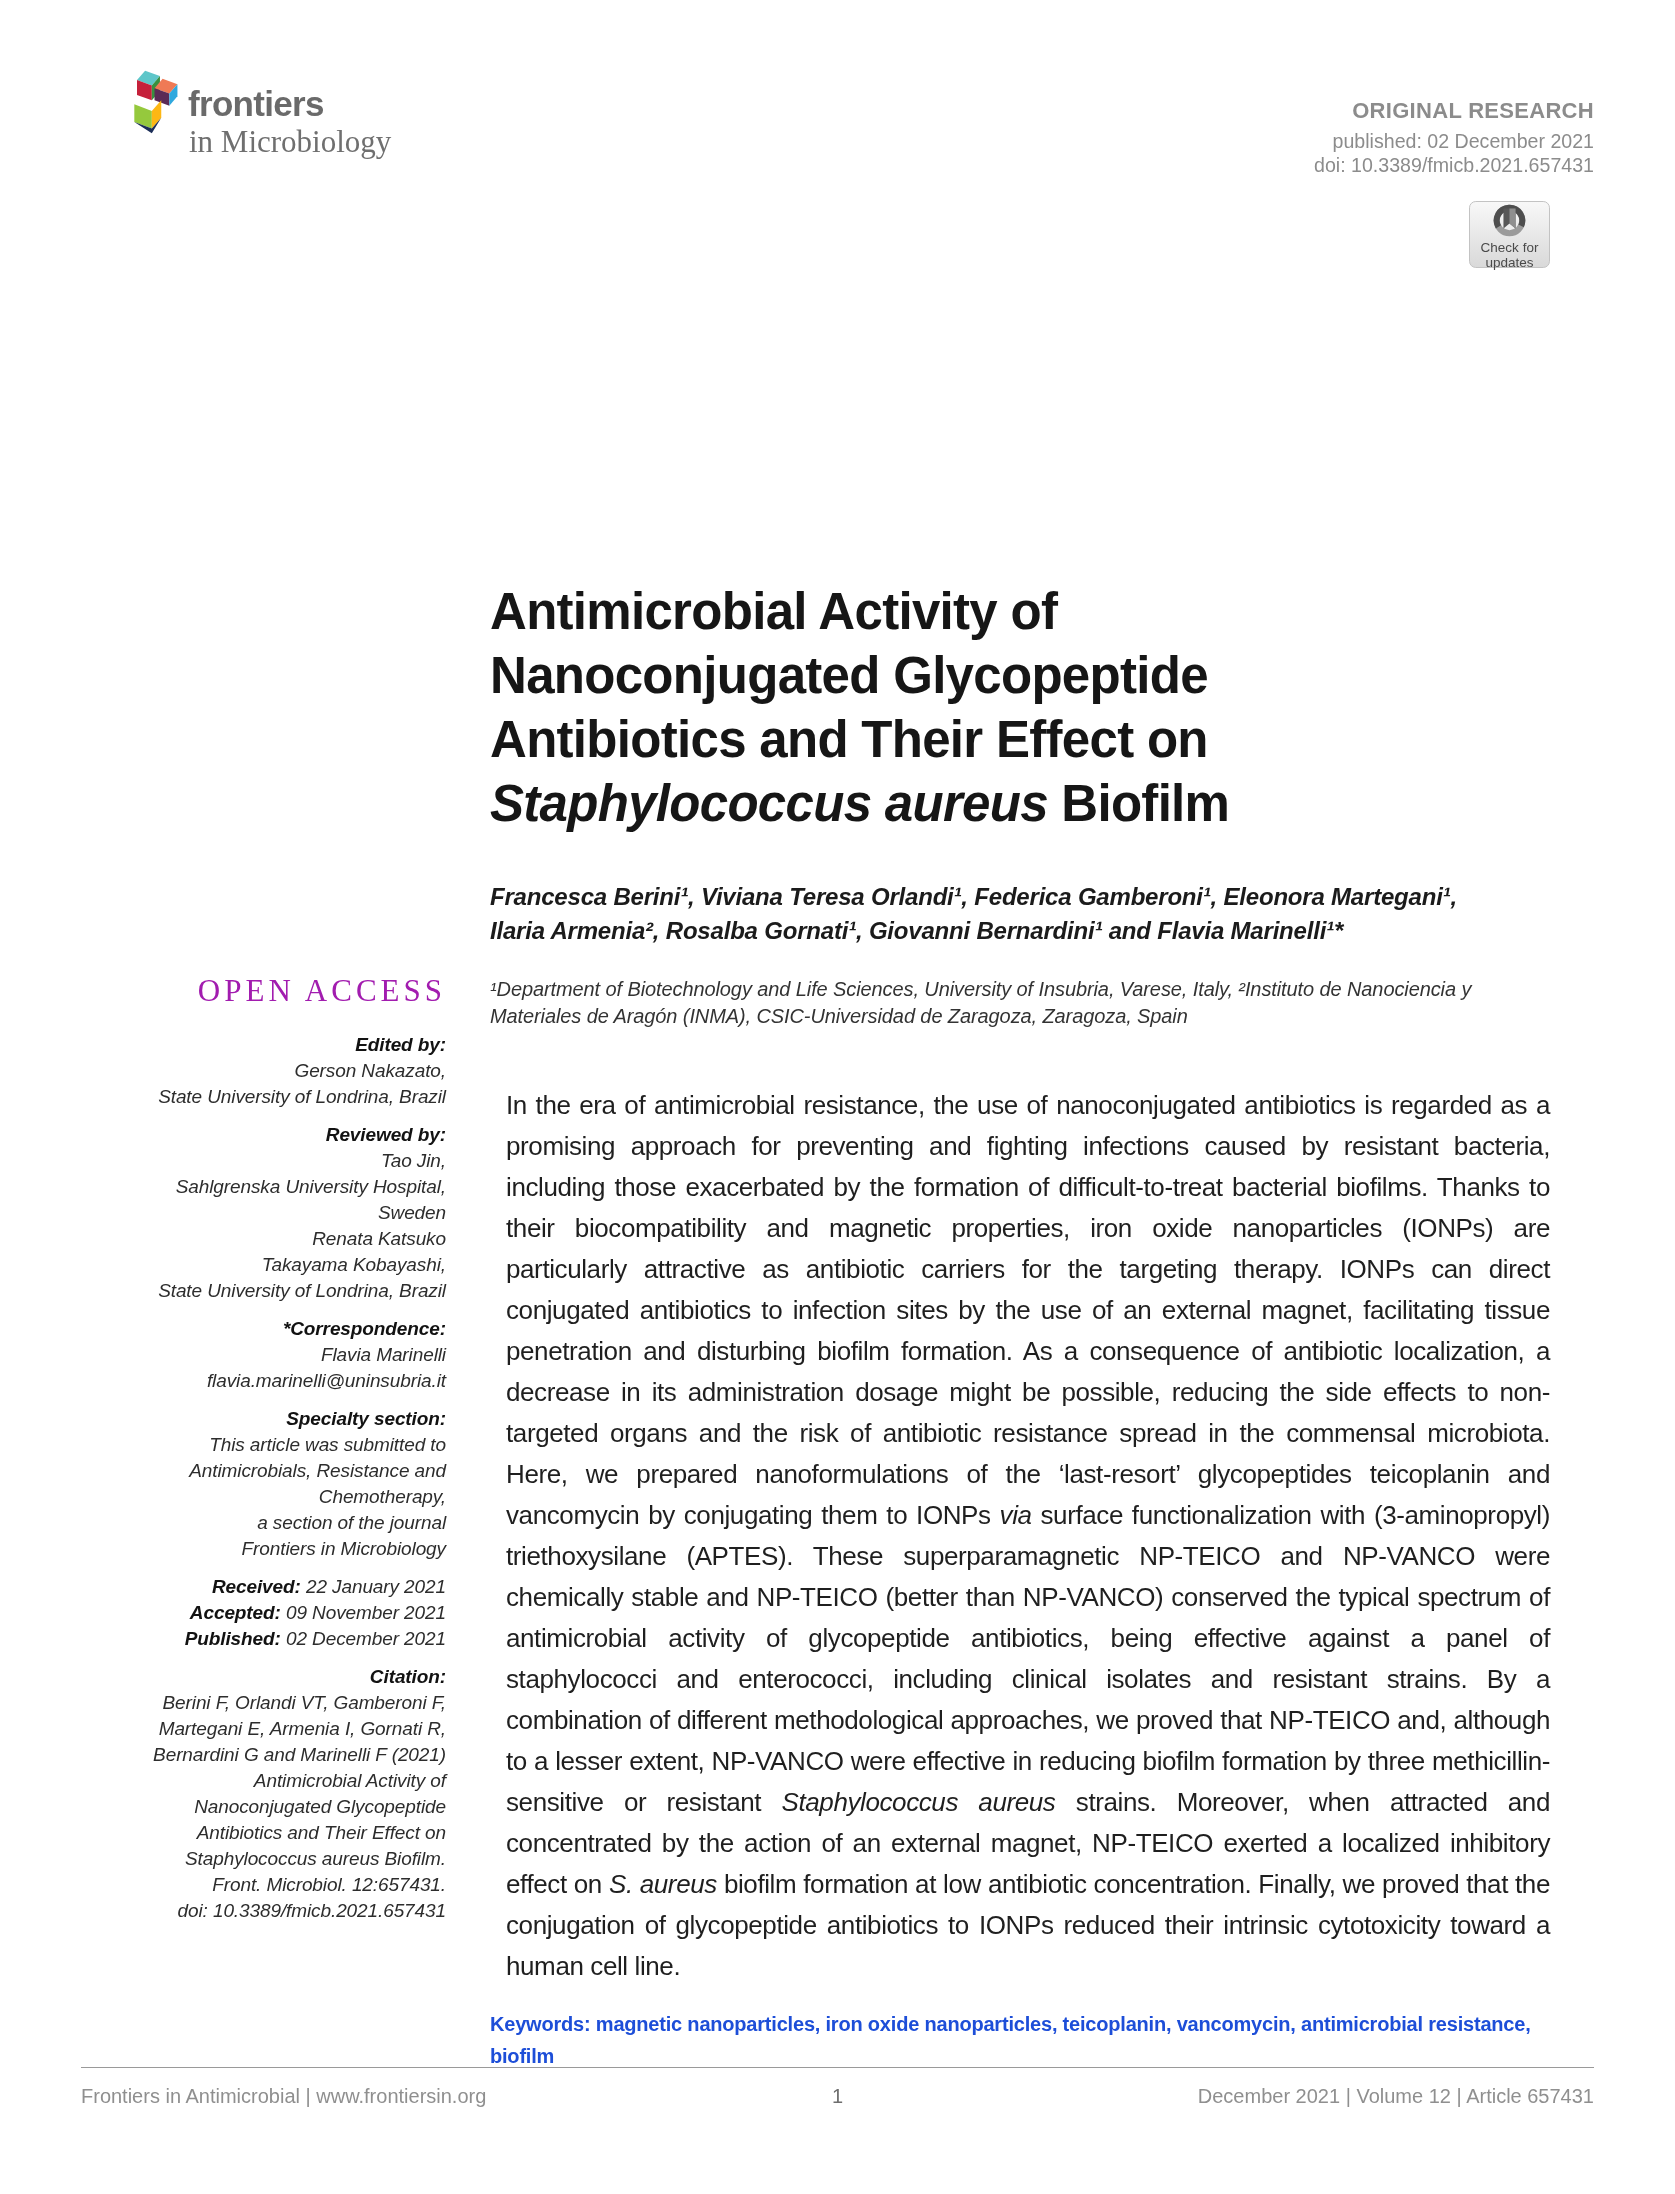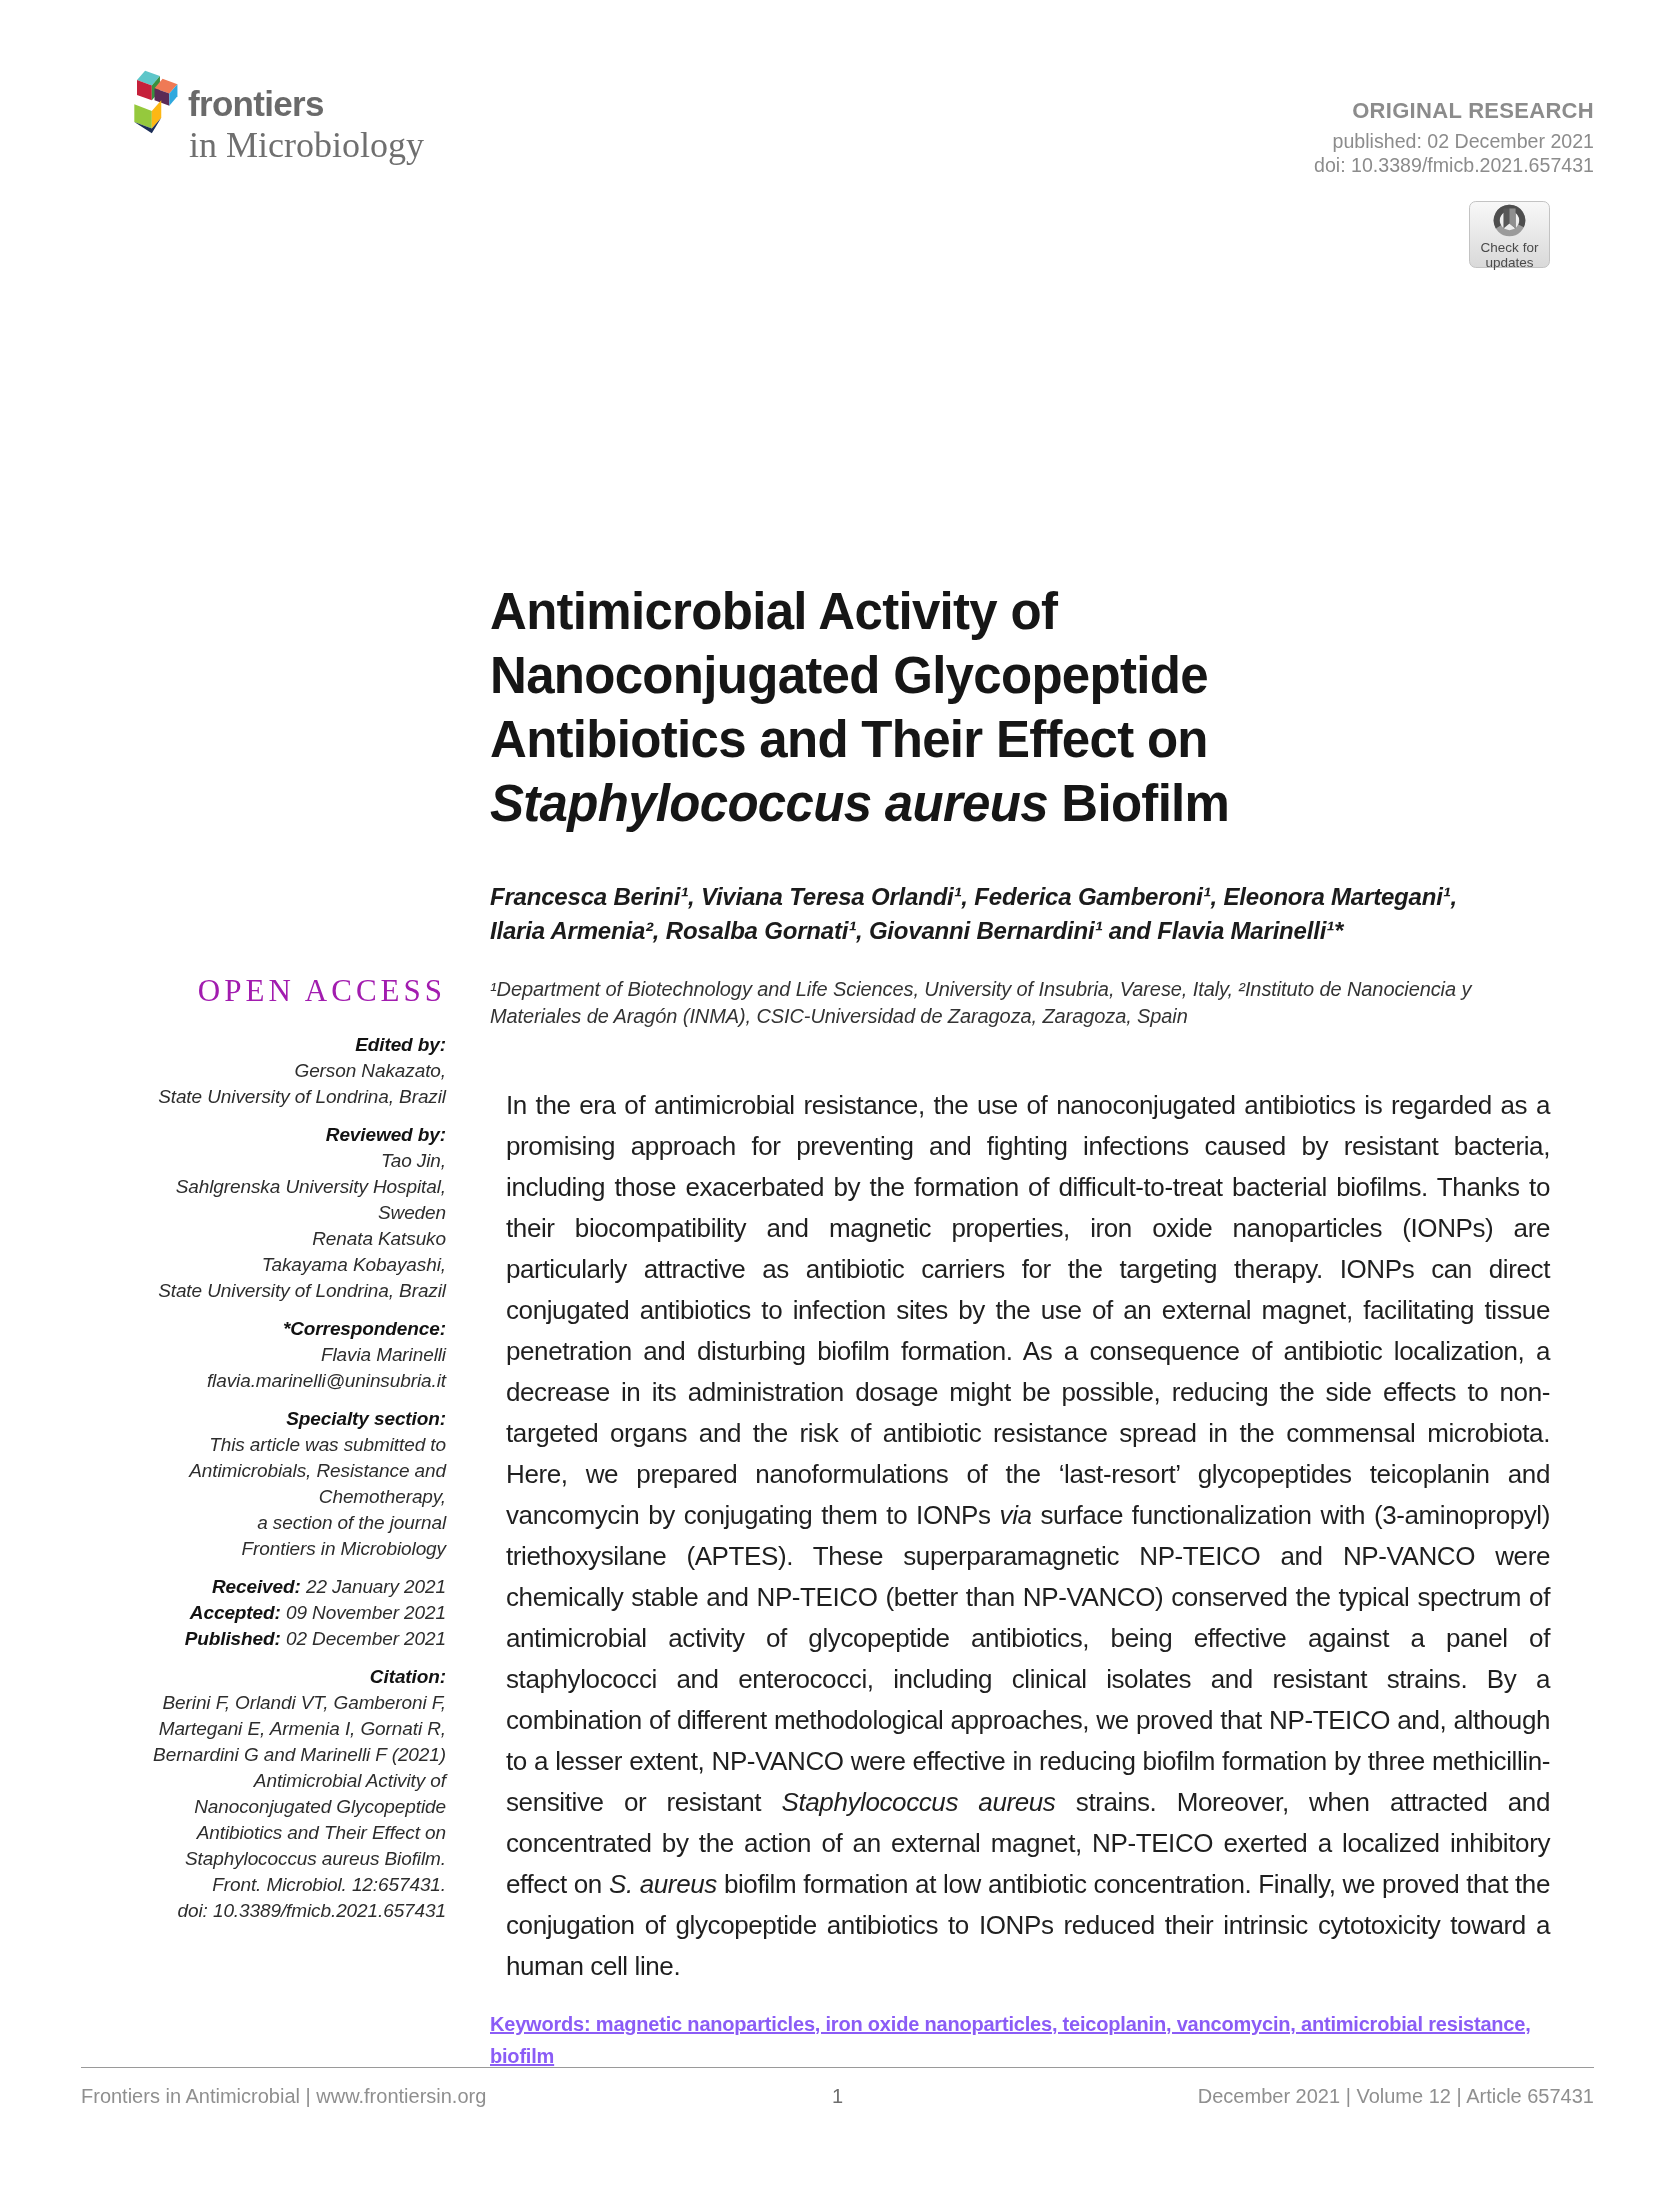--- a/index.html
+++ b/index.html
@@ -9,21 +9,21 @@
   }
 
   
   .logo-cubes { position:absolute; left:124px; top:68px; }
   .logo-frontiers {
     position:absolute; left:188px; top:84px;
     font-size:35px; font-weight:bold; color:#6a6a6a; letter-spacing:-0.7px;
   }
   .logo-inmicro {
     position:absolute; left:189px; top:124px;
-    font-family:"Liberation Serif", serif; font-size:36px; color:#6f6f6f;text-align:center;
+    font-family:"Liberation Serif", serif; font-size:31px; color:#6f6f6f;text-align:center;
   }
   .header-meta { position:absolute; right:81px; top:98px; text-align:right; color:#8c8c8c; }
   .meta-type  { font-size:22px; font-weight:bold; letter-spacing:0.3px; margin-bottom:5.4px; }
   .meta-line  { font-size:19.6px; line-height:24px; }
 
   .check-badge {
     position:absolute; left:1469px; top:201px; width:81px; height:67px;
     background:linear-gradient(#f8f8f8,#d9d9d9);
     border:1.4px solid #c3c3c3; border-radius:6.8px; text-align:center; box-sizing:border-box;
     cursor:pointer;
@@ -60,21 +60,21 @@
   .sb-label { font-weight:bold; color:#121212; }
 
   
   .abstract-col { position:absolute; left:490px; top:1069px; width:1076px; }
   .abstract {
     margin:16px; font-size:26px; line-height:41px; letter-spacing:-0.4px;
     text-align:justify; color:#1f1f1f;
   }
   .keywords {
     margin-top:21px; font-size:20px; font-weight:bold; line-height:32px;
-    letter-spacing:-0.2px; color:#8b5cf6;text-decoration:underline;
+    letter-spacing:-0.2px; color:#1d4ed8;
   }
 
   
   .footer-rule { position:absolute; left:81px; top:2067px; width:1513px; height:1.4px; background:#9a9a9a; }
   .footer {
     position:absolute; left:81px; top:2085px; width:1513px;
     font-size:20px; color:#8f8f8f;
   }
   .footer-left  { position:absolute; left:0; }
   .footer-page  { position:absolute; left:50%; transform:translateX(-50%); color:#6e6e6e; }

